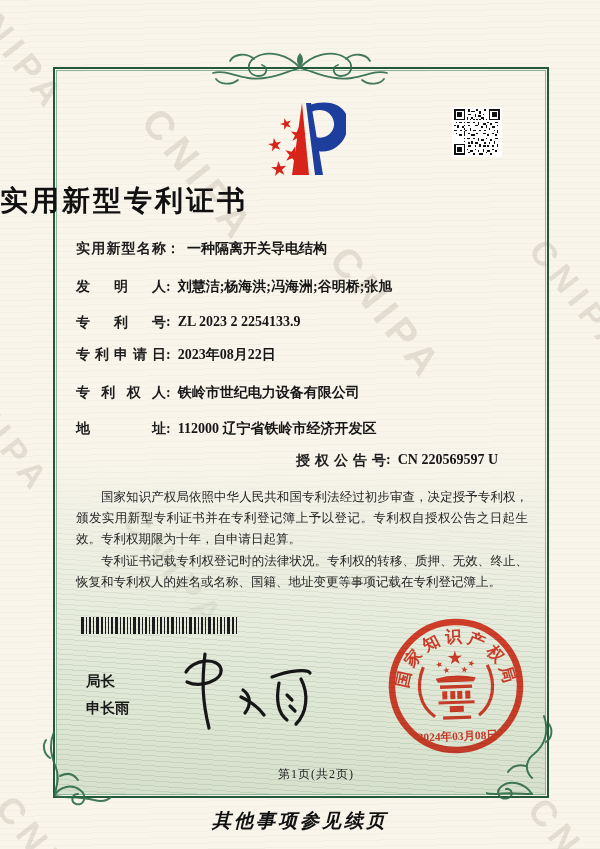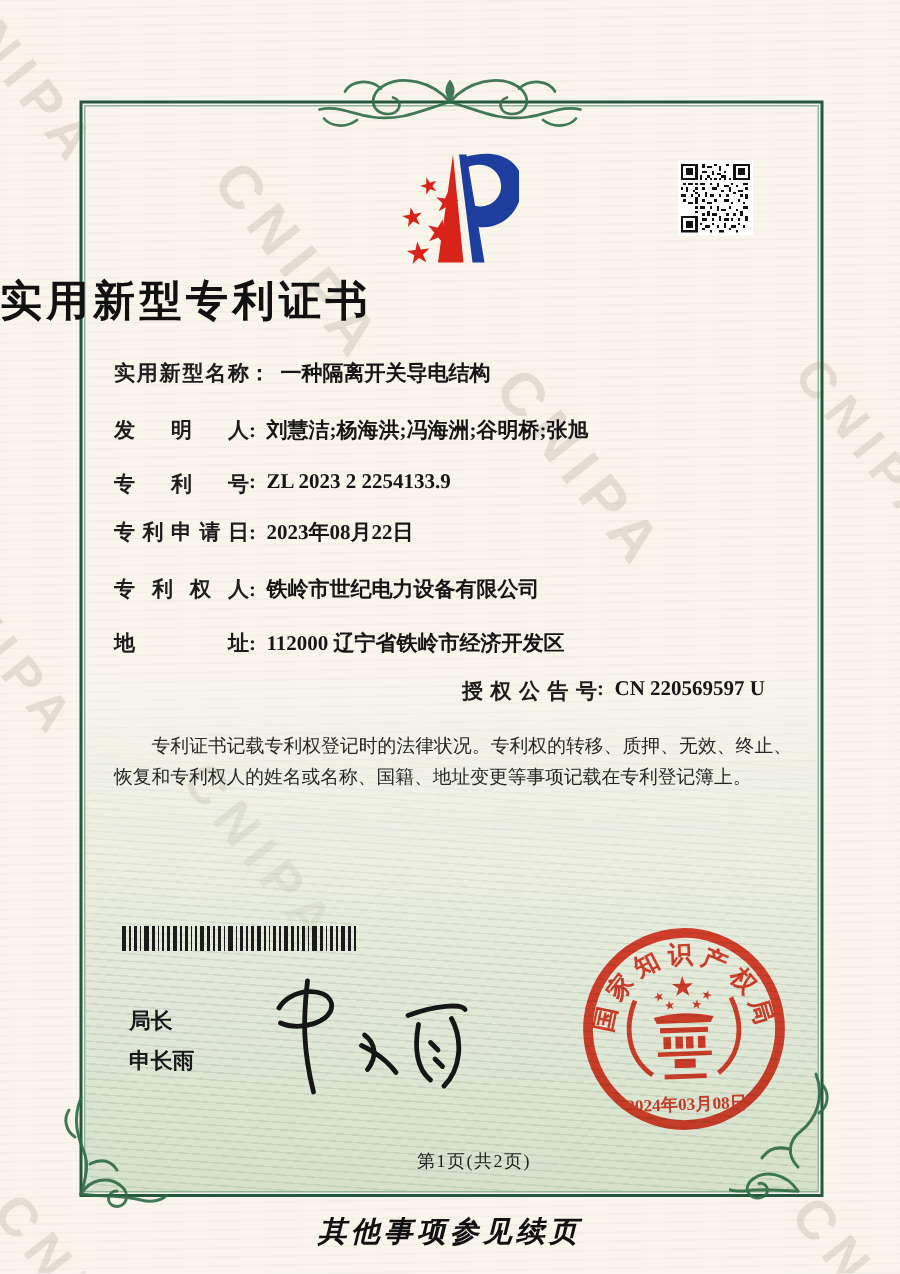--- a/index.html
+++ b/index.html
@@ -43,21 +43,21 @@
   }
   
   .fields{position:absolute;left:76px;top:0;width:452px;font-size:14px;}
   .field-row{position:absolute;left:0;white-space:nowrap;}
   .f-label{
     display:inline-block;width:90px;text-align:justify;text-align-last:justify;
     font-weight:700;color:#1d1d1d;vertical-align:top;
   }
   .f-colon{font-weight:700;margin-right:7px;}
   .f-value{font-weight:700;color:#161616;}
-  .pair2{position:absolute;left:232px;top:0;white-space:nowrap;}
+  .pair2{position:absolute;left:220px;top:0;white-space:nowrap;}
   
   .body-text{
     position:absolute;left:76px;top:487px;width:452px;
     font-size:12.5px;line-height:21px;color:#262626;text-align:justify;
   }
   .body-text p{margin:0 0 1px 0;text-indent:2em;font-weight:500;}
   
   .barcode{position:absolute;left:80px;top:617px;}
   .signer{position:absolute;left:86px;top:668px;font-family:"Liberation Sans","DejaVu Sans",sans-serif;
     font-size:14.5px;font-weight:600;color:#1a1a1a;line-height:27px;}
@@ -176,20 +176,21 @@
       <span class="f-label">地址</span><span class="f-colon">:</span><span class="f-value">112000 辽宁省铁岭市经济开发区</span>
     </div>
     <div class="field-row" style="top:452px;width:452px;">
       <span class="pair2">
         <span class="f-label">授权公告号</span><span class="f-colon">:</span><span class="f-value">CN 220569597 U</span>
       </span>
     </div>
   </div>
 
   <div class="body-text">
+    <p>国家知识产权局依照中华人民共和国专利法经过初步审查，决定授予专利权，颁发实用新型专利证书并在专利登记簿上予以登记。专利权自授权公告之日起生效。专利权期限为十年，自申请日起算。</p>
     <p>专利证书记载专利权登记时的法律状况。专利权的转移、质押、无效、终止、恢复和专利权人的姓名或名称、国籍、地址变更等事项记载在专利登记簿上。</p>
   </div>
 
   <svg class="barcode" width="160" height="17" viewBox="0 0 158 17" shape-rendering="crispEdges">
     <g fill="#1b1b1b">
       <rect x="0" width="3" height="17"></rect>
         <rect x="5" width="1" height="17"></rect>
         <rect x="8" width="2" height="17"></rect>
         <rect x="12" width="1" height="17"></rect>
         <rect x="15" width="3" height="17"></rect>

